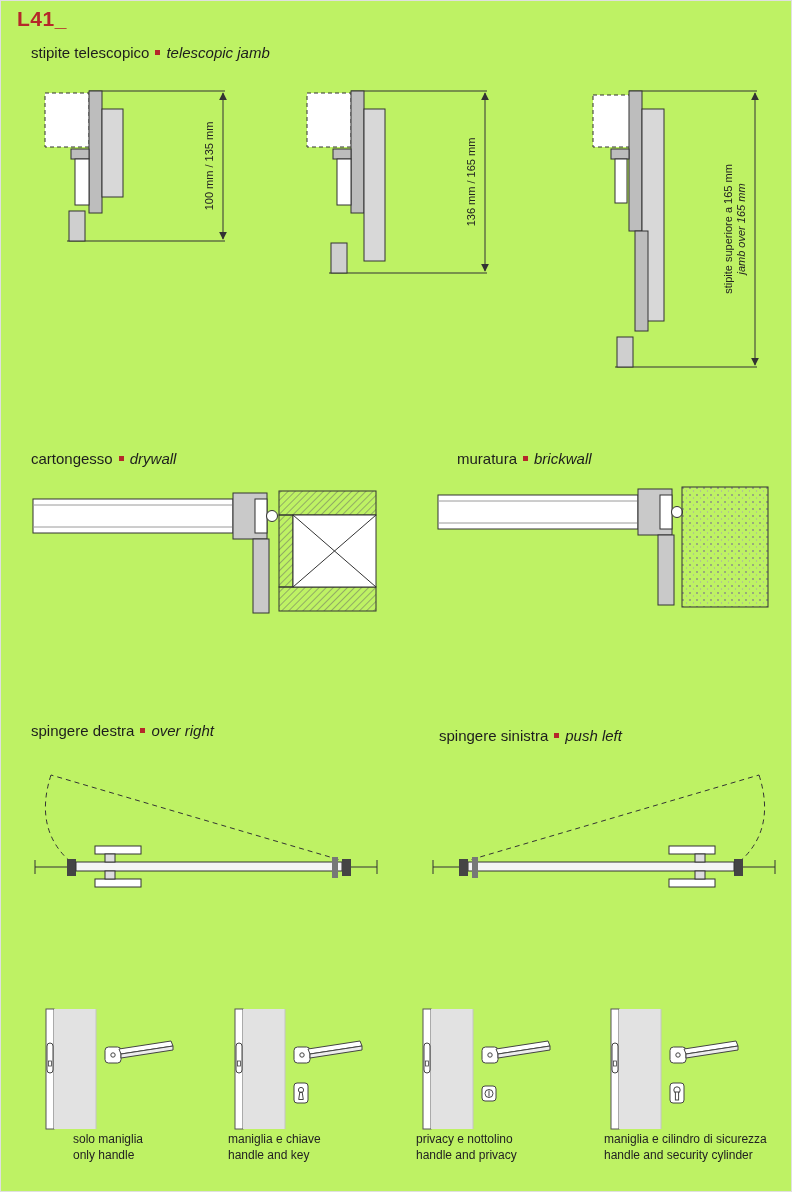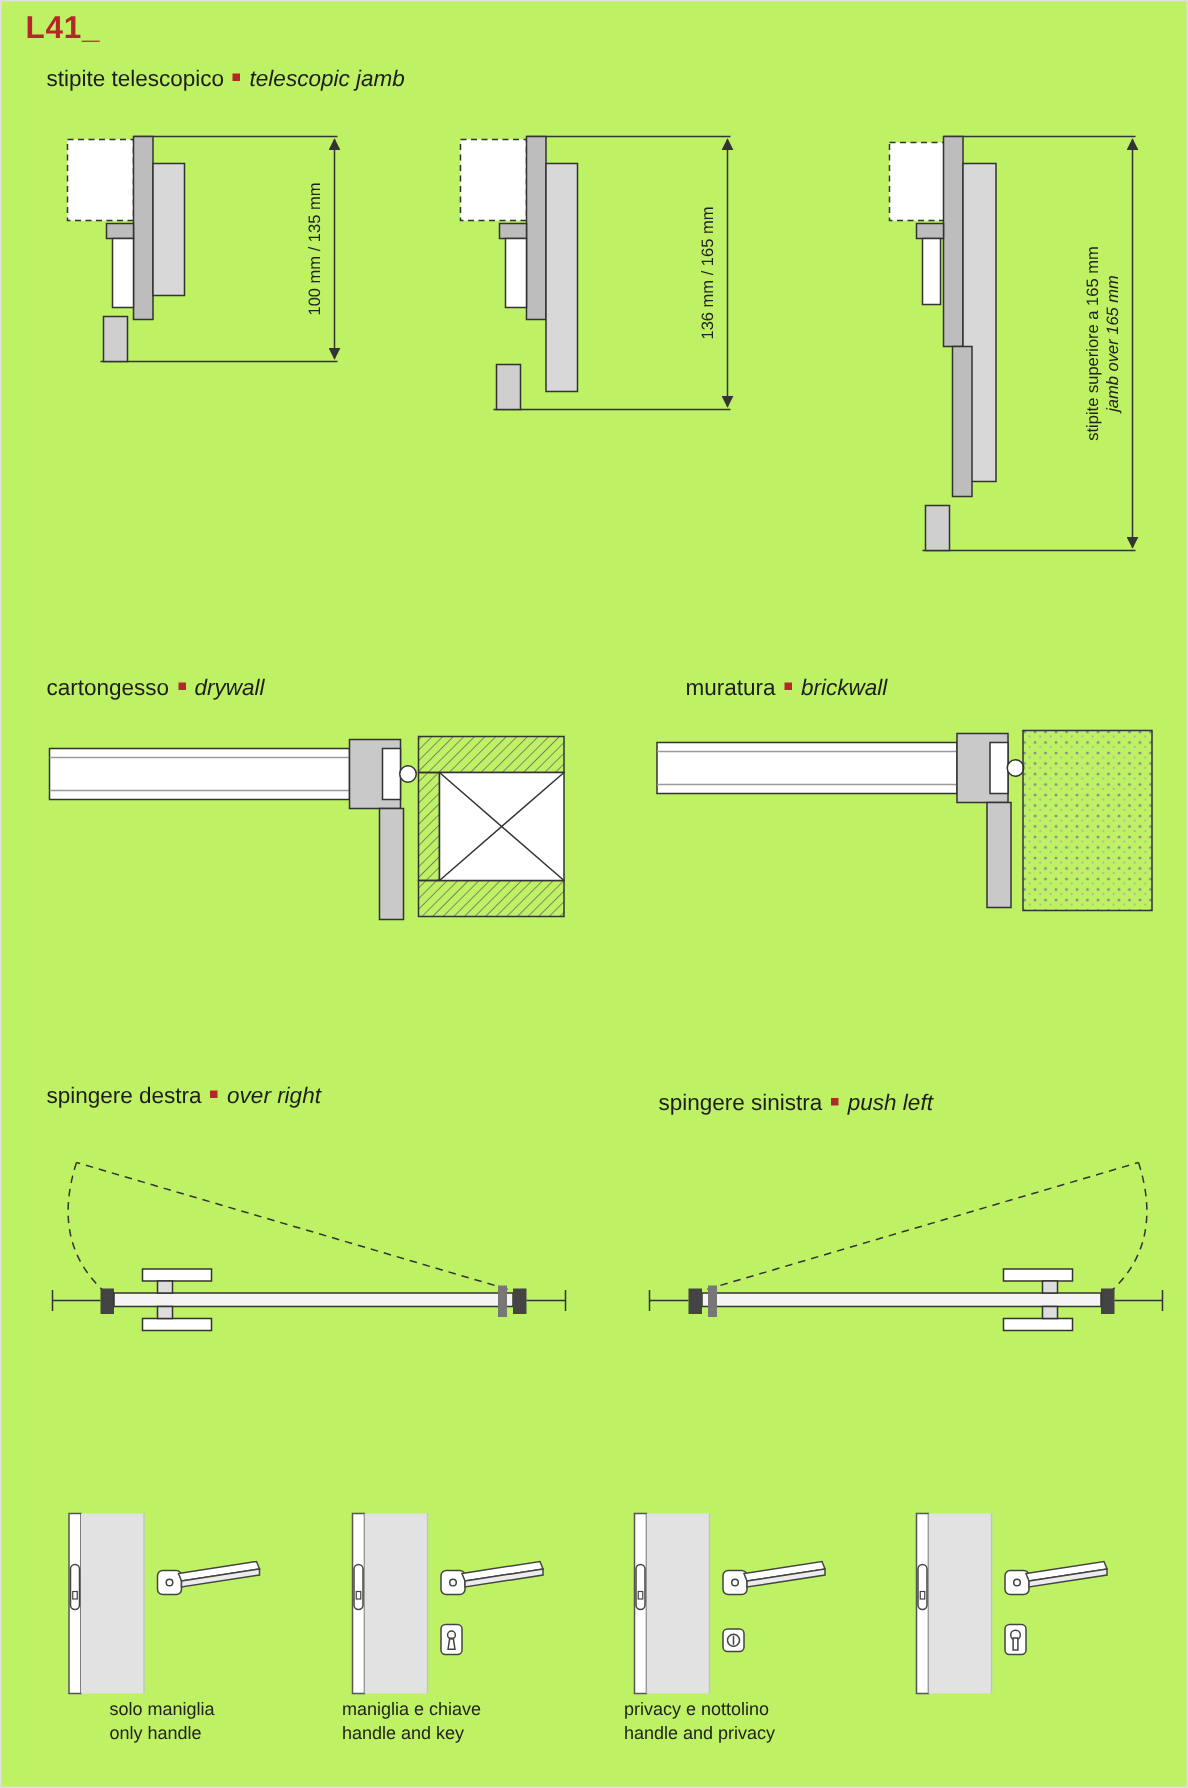--- a/index.html
+++ b/index.html
@@ -250,14 +250,18 @@
     <div class="cap-en">only handle</div>
   </div>
   <div class="caption" style="left:227px; top:1130px;">
     <div>maniglia e chiave</div>
     <div class="cap-en">handle and key</div>
   </div>
   <div class="caption" style="left:415px; top:1130px;">
     <div>privacy e nottolino</div>
     <div class="cap-en">handle and privacy</div>
   </div>
+  <div class="caption" style="left:603px; top:1130px;">
+    <div>maniglia e cilindro di sicurezza</div>
+    <div class="cap-en">handle and security cylinder</div>
+  </div>
 
 </div>
 
 </body></html>

